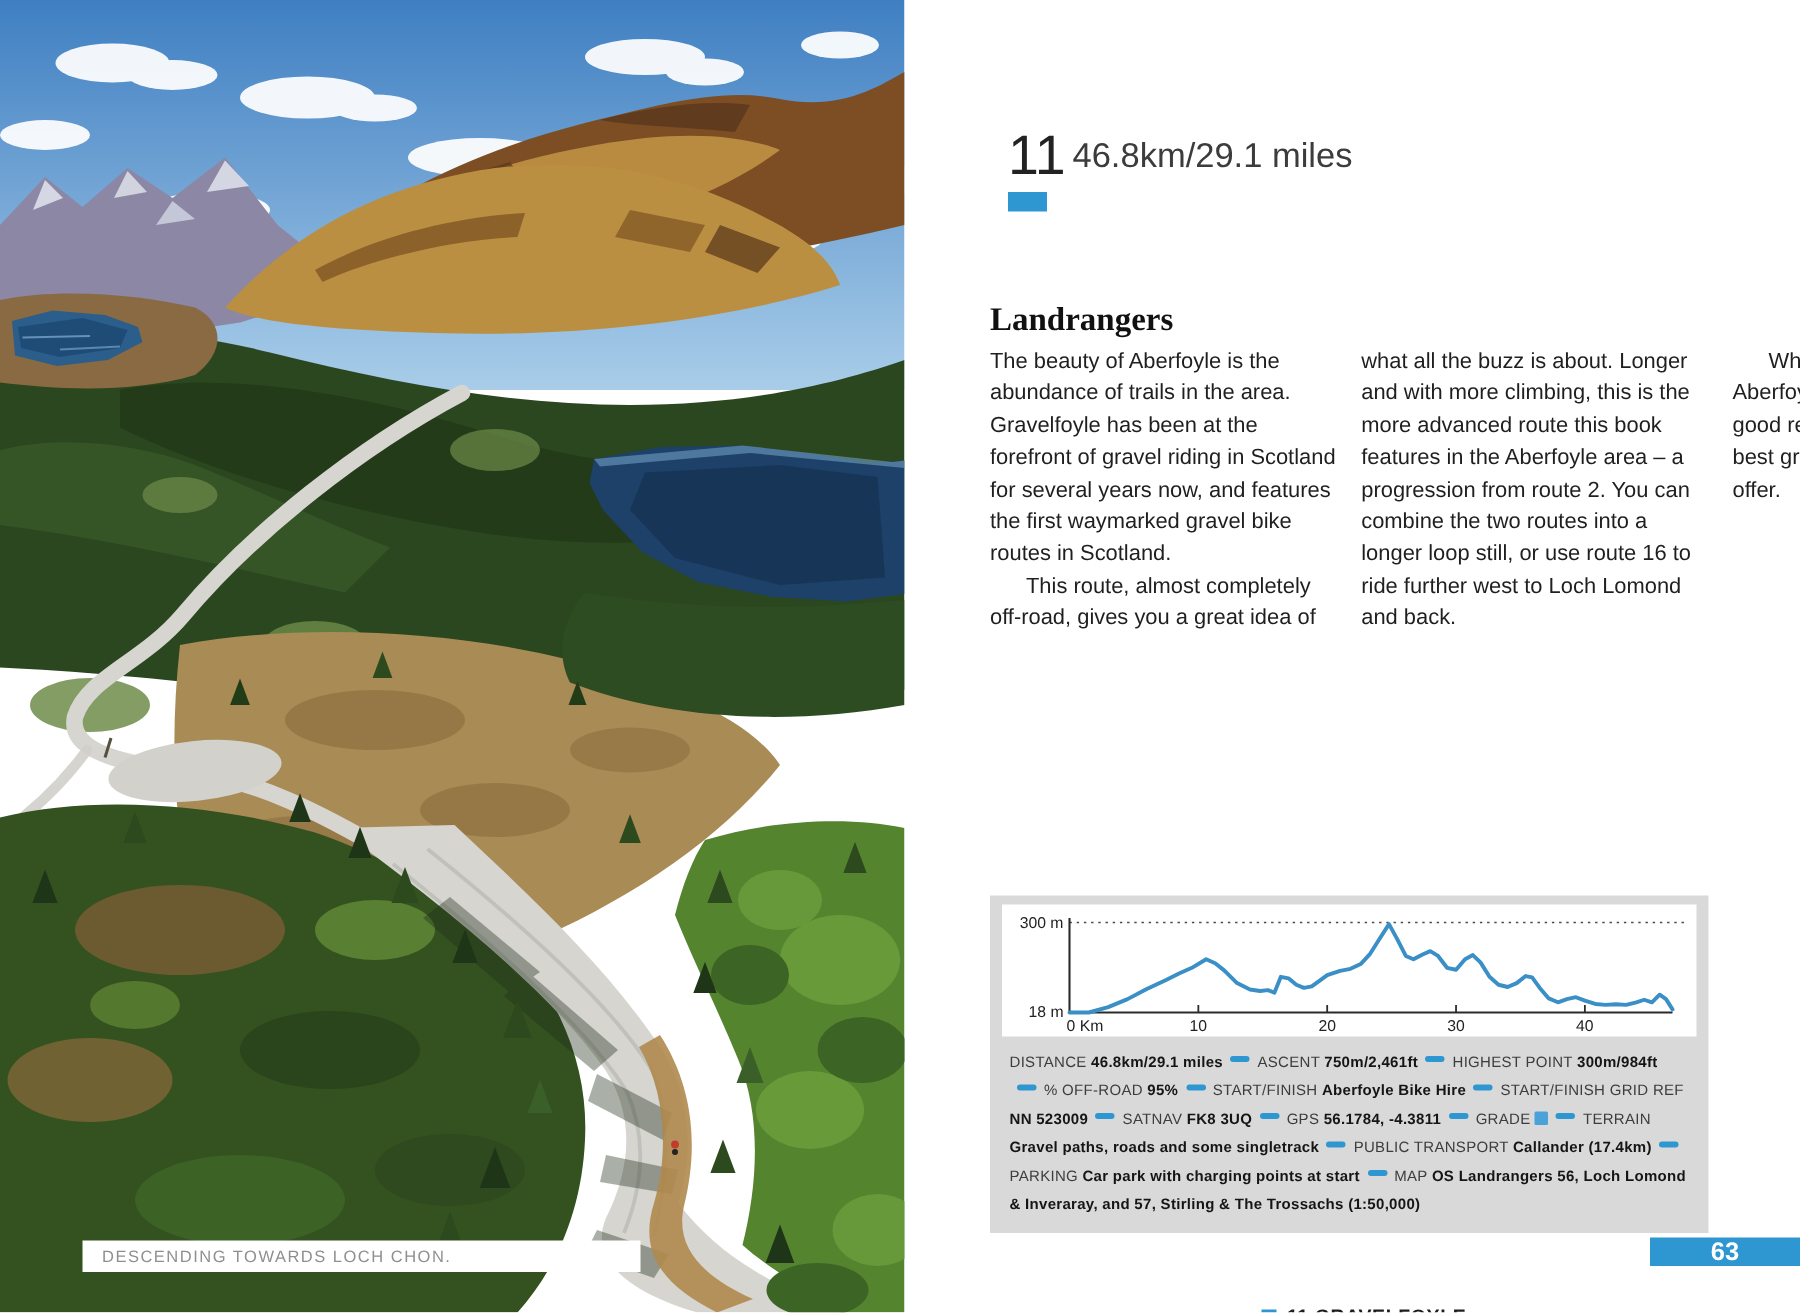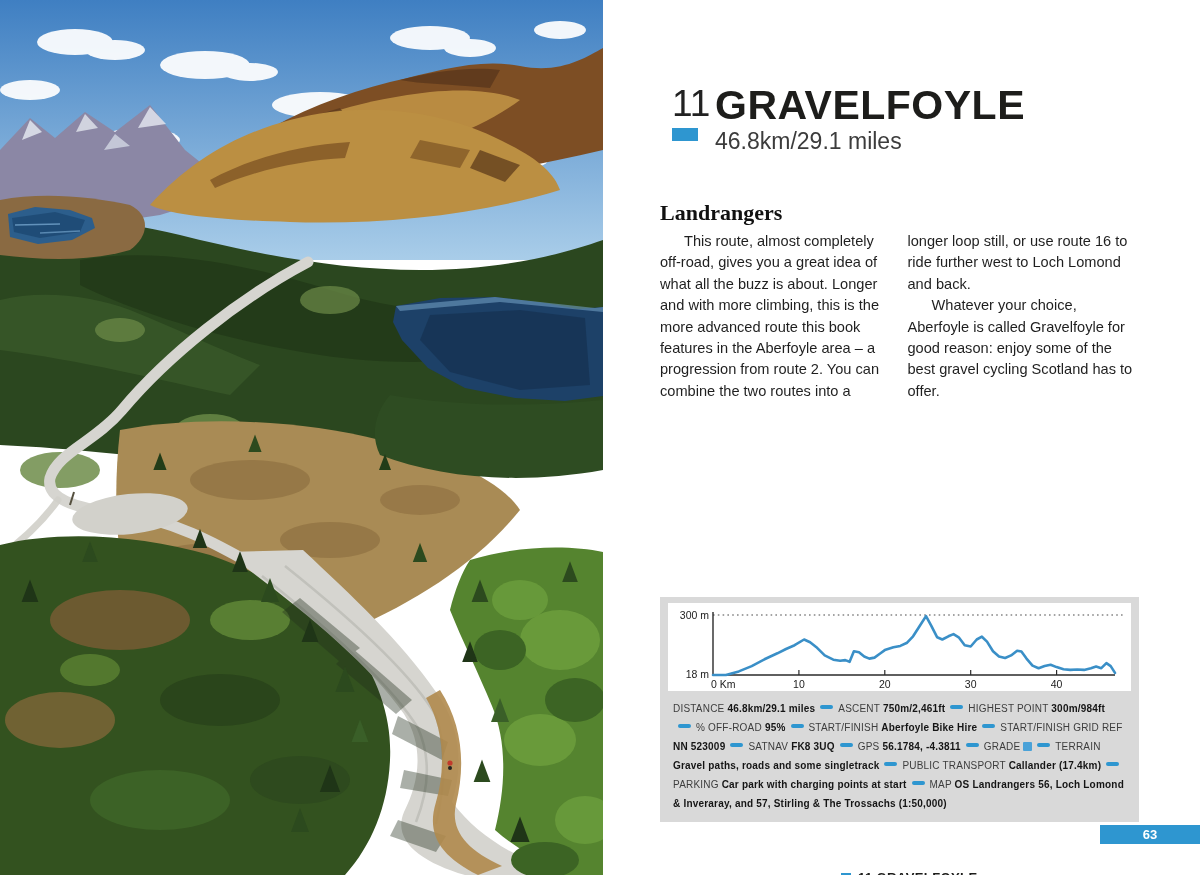--- a/index.html
+++ b/index.html
@@ -32,21 +32,21 @@
   .stats .lbl{font-weight:400;color:#3d3d3d;}
   .stats .val{font-weight:700;color:#151515;}
   .stats .dash{display:inline-block;width:13px;height:4px;border-radius:2px;
         background:var(--accent,#2e96d0);margin:0 5px;vertical-align:3px;}
   .stats .gsq{display:inline-block;width:9px;height:9px;background:var(--grade,#4aa2d8);
         vertical-align:-1px;border-radius:1px;}
   .footer-label{position:absolute;left:238px;top:870px;display:flex;align-items:center;gap:7px;
         font-size:13px;font-weight:700;letter-spacing:.4px;color:#1d1d1b;text-align:center;}
   .footer-label .sq{width:10px;height:10px;background:var(--accent,#2e96d0);flex:none;}
   .page-num{position:absolute;right:0;top:825px;width:100px;height:19px;background:var(--accent,#2e96d0);
-        color:#fff;font-size:13px;font-weight:700;display:flex;align-items:center;justify-content:center;}
+        color:#fff;font-size:17px;font-weight:700;display:flex;align-items:center;justify-content:center;}
   svg text{font-family:"Liberation Sans",sans-serif;}
 </style>
 </head>
 <body>
 
 <div class="page">
 
   <div class="photo">
     <svg viewBox="0 0 603 875" width="603" height="875" preserveAspectRatio="none">
       <defs>
@@ -203,38 +203,41 @@
         <use href="#tr" transform="translate(255,452) scale(1.1)" fill="#2c4a1e"></use>
         <use href="#tr" transform="translate(385,470) scale(1.0)" fill="#223c18"></use>
       </g>
 
       <g>
         <circle cx="450" cy="768" r="2" fill="#222222"></circle>
         <circle cx="450" cy="763" r="2.6" fill="#c23a2c"></circle>
       </g>
     </svg>
 
+    <div class="caption-bar">
+      <span>DESCENDING TOWARDS LOCH CHON.</span>
+    </div>
   </div>
 
   <div class="content">
 
     <div class="title-block">
       <div class="num-col">
         <div class="route-num">11</div>
         <div class="accent-rect"></div>
       </div>
       <div class="title-col">
-        <h1>GRAVELFOYLE</h1>
         <div class="subtitle">46.8km/29.1 miles</div>
       </div>
     </div>
 
     <div class="intro">
       <h2>Landrangers</h2>
       <div class="cols">
+        <p>The beauty of Aberfoyle is the abundance of trails in the area. Gravelfoyle has been at the forefront of gravel riding in Scotland for several years now, and features the first waymarked gravel bike routes in Scotland.</p>
         <p class="ind">This route, almost completely off-road, gives you a great idea of what all the buzz is about. Longer and with more climbing, this is the more advanced route this book features in the Aberfoyle area – a progression from route 2. You can combine the two routes into a longer loop still, or use route 16 to ride further west to Loch Lomond and back.</p>
         <p class="ind">Whatever your choice, Aberfoyle is called Gravelfoyle for good reason: enjoy some of the best gravel cycling Scotland has to offer.</p>
       </div>
     </div>
 
     <div class="info-panel">
       <div class="chart-wrap">
         <svg viewBox="0 0 463 88" width="463" height="88">
             <line x1="45" y1="12" x2="456" y2="12" stroke="#4a4a4a" stroke-width="1.1" stroke-dasharray="1.6 3.2"></line>
             <path d="M45,9 L45,72 L447,72" fill="none" stroke="#2b2b2b" stroke-width="1.4"></path>

